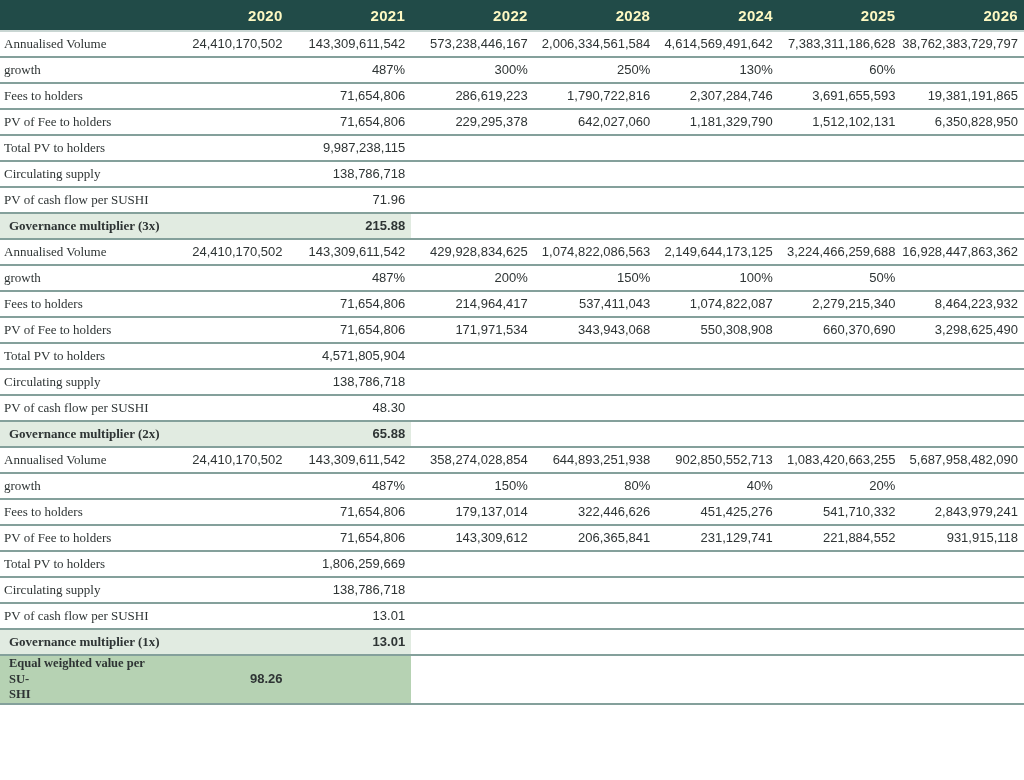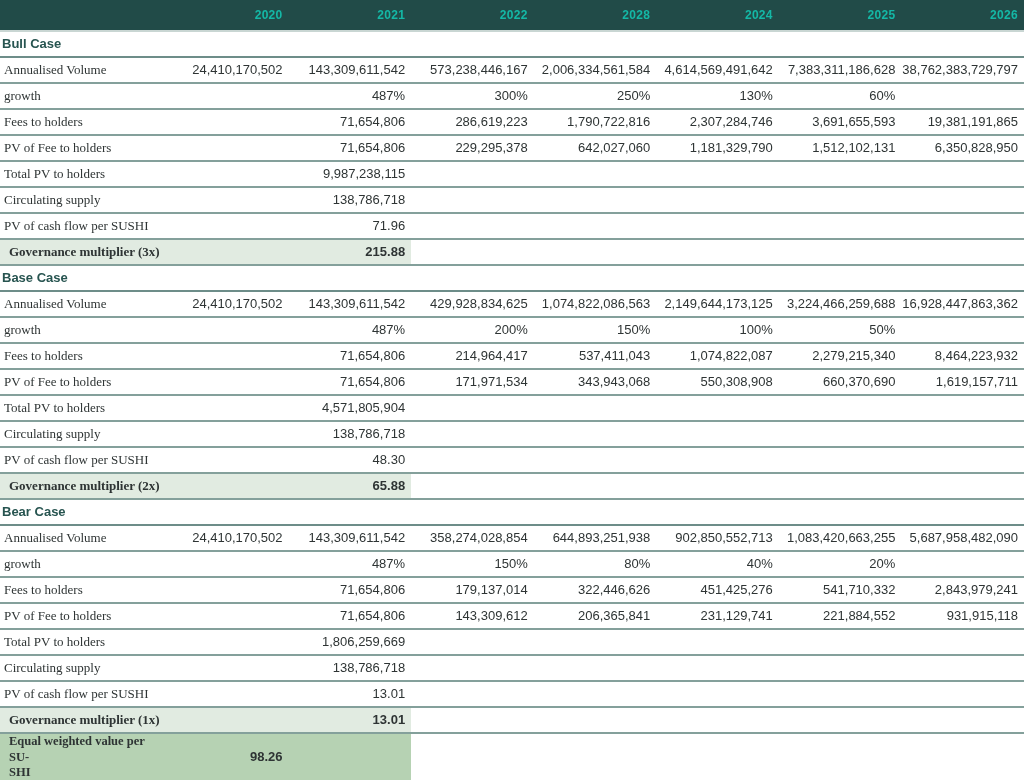--- a/index.html
+++ b/index.html
@@ -1,20 +1,20 @@
 <!DOCTYPE html>
 <html><head>
 <meta charset="utf-8">
 <style>
   html,body{margin:0;padding:0;background:#ffffff;}
   body{width:1024px;height:780px;overflow:hidden;font-family:"Liberation Sans","DejaVu Sans",sans-serif;}
   table{width:1024px;border-collapse:collapse;table-layout:fixed;}
   col.c-label{width:166px;}
   thead th{
-    background:#214b48;color:#14b8a6;font-weight:bold;font-size:12px;
+    background:#214b48;color:#fef9c3;font-weight:bold;font-size:15px;
     text-align:right;padding:0 6px 0 0;height:30px;letter-spacing:.3px;
     border-bottom:2px solid #c9d6d3;
   }
   td{
     font-size:13px;color:#2e3434;text-align:right;
     padding:0 6px 0 0;height:24px;line-height:1.15;
     border-bottom:2px solid #84a09b;background:#ffffff;
     overflow:hidden;white-space:nowrap;
   }
   td.lbl{text-align:left;padding:0 2px 0 4px;font-family:Liberation Serif, serif;}
@@ -49,23 +49,20 @@
         <th>2020</th>
         <th>2021</th>
         <th>2022</th>
         <th>2028</th>
         <th>2024</th>
         <th>2025</th>
         <th>2026</th>
       </tr>
   </thead>
   <tbody id="table-body">
-      <tr class="section-row">
-        <td colspan="8">Bull Case</td>
-      </tr>
       <tr>
         <td class="lbl">Annualised Volume</td>
         <td>24,410,170,502</td>
         <td>143,309,611,542</td>
         <td>573,238,446,167</td>
         <td>2,006,334,561,584</td>
         <td>4,614,569,491,642</td>
         <td>7,383,311,186,628</td>
         <td>38,762,383,729,797</td>
       </tr>
@@ -132,23 +129,20 @@
       <tr class="hl">
         <td class="lbl">Governance multiplier (3x)</td>
         <td></td>
         <td>215.88</td>
         <td></td>
         <td></td>
         <td></td>
         <td></td>
         <td></td>
       </tr>
-      <tr class="section-row">
-        <td colspan="8">Base Case</td>
-      </tr>
       <tr>
         <td class="lbl">Annualised Volume</td>
         <td>24,410,170,502</td>
         <td>143,309,611,542</td>
         <td>429,928,834,625</td>
         <td>1,074,822,086,563</td>
         <td>2,149,644,173,125</td>
         <td>3,224,466,259,688</td>
         <td>16,928,447,863,362</td>
       </tr>
@@ -173,21 +167,21 @@
         <td>8,464,223,932</td>
       </tr>
       <tr>
         <td class="lbl">PV of Fee to holders</td>
         <td></td>
         <td>71,654,806</td>
         <td>171,971,534</td>
         <td>343,943,068</td>
         <td>550,308,908</td>
         <td>660,370,690</td>
-        <td>1,619,157,711</td>
+        <td>3,298,625,490</td>
       </tr>
       <tr>
         <td class="lbl">Total PV to holders</td>
         <td></td>
         <td>4,571,805,904</td>
         <td></td>
         <td></td>
         <td></td>
         <td></td>
         <td></td>
@@ -214,23 +208,20 @@
       </tr>
       <tr class="hl">
         <td class="lbl">Governance multiplier (2x)</td>
         <td></td>
         <td>65.88</td>
         <td></td>
         <td></td>
         <td></td>
         <td></td>
         <td></td>
-      </tr>
-      <tr class="section-row">
-        <td colspan="8">Bear Case</td>
       </tr>
       <tr>
         <td class="lbl">Annualised Volume</td>
         <td>24,410,170,502</td>
         <td>143,309,611,542</td>
         <td>358,274,028,854</td>
         <td>644,893,251,938</td>
         <td>902,850,552,713</td>
         <td>1,083,420,663,255</td>
         <td>5,687,958,482,090</td>

